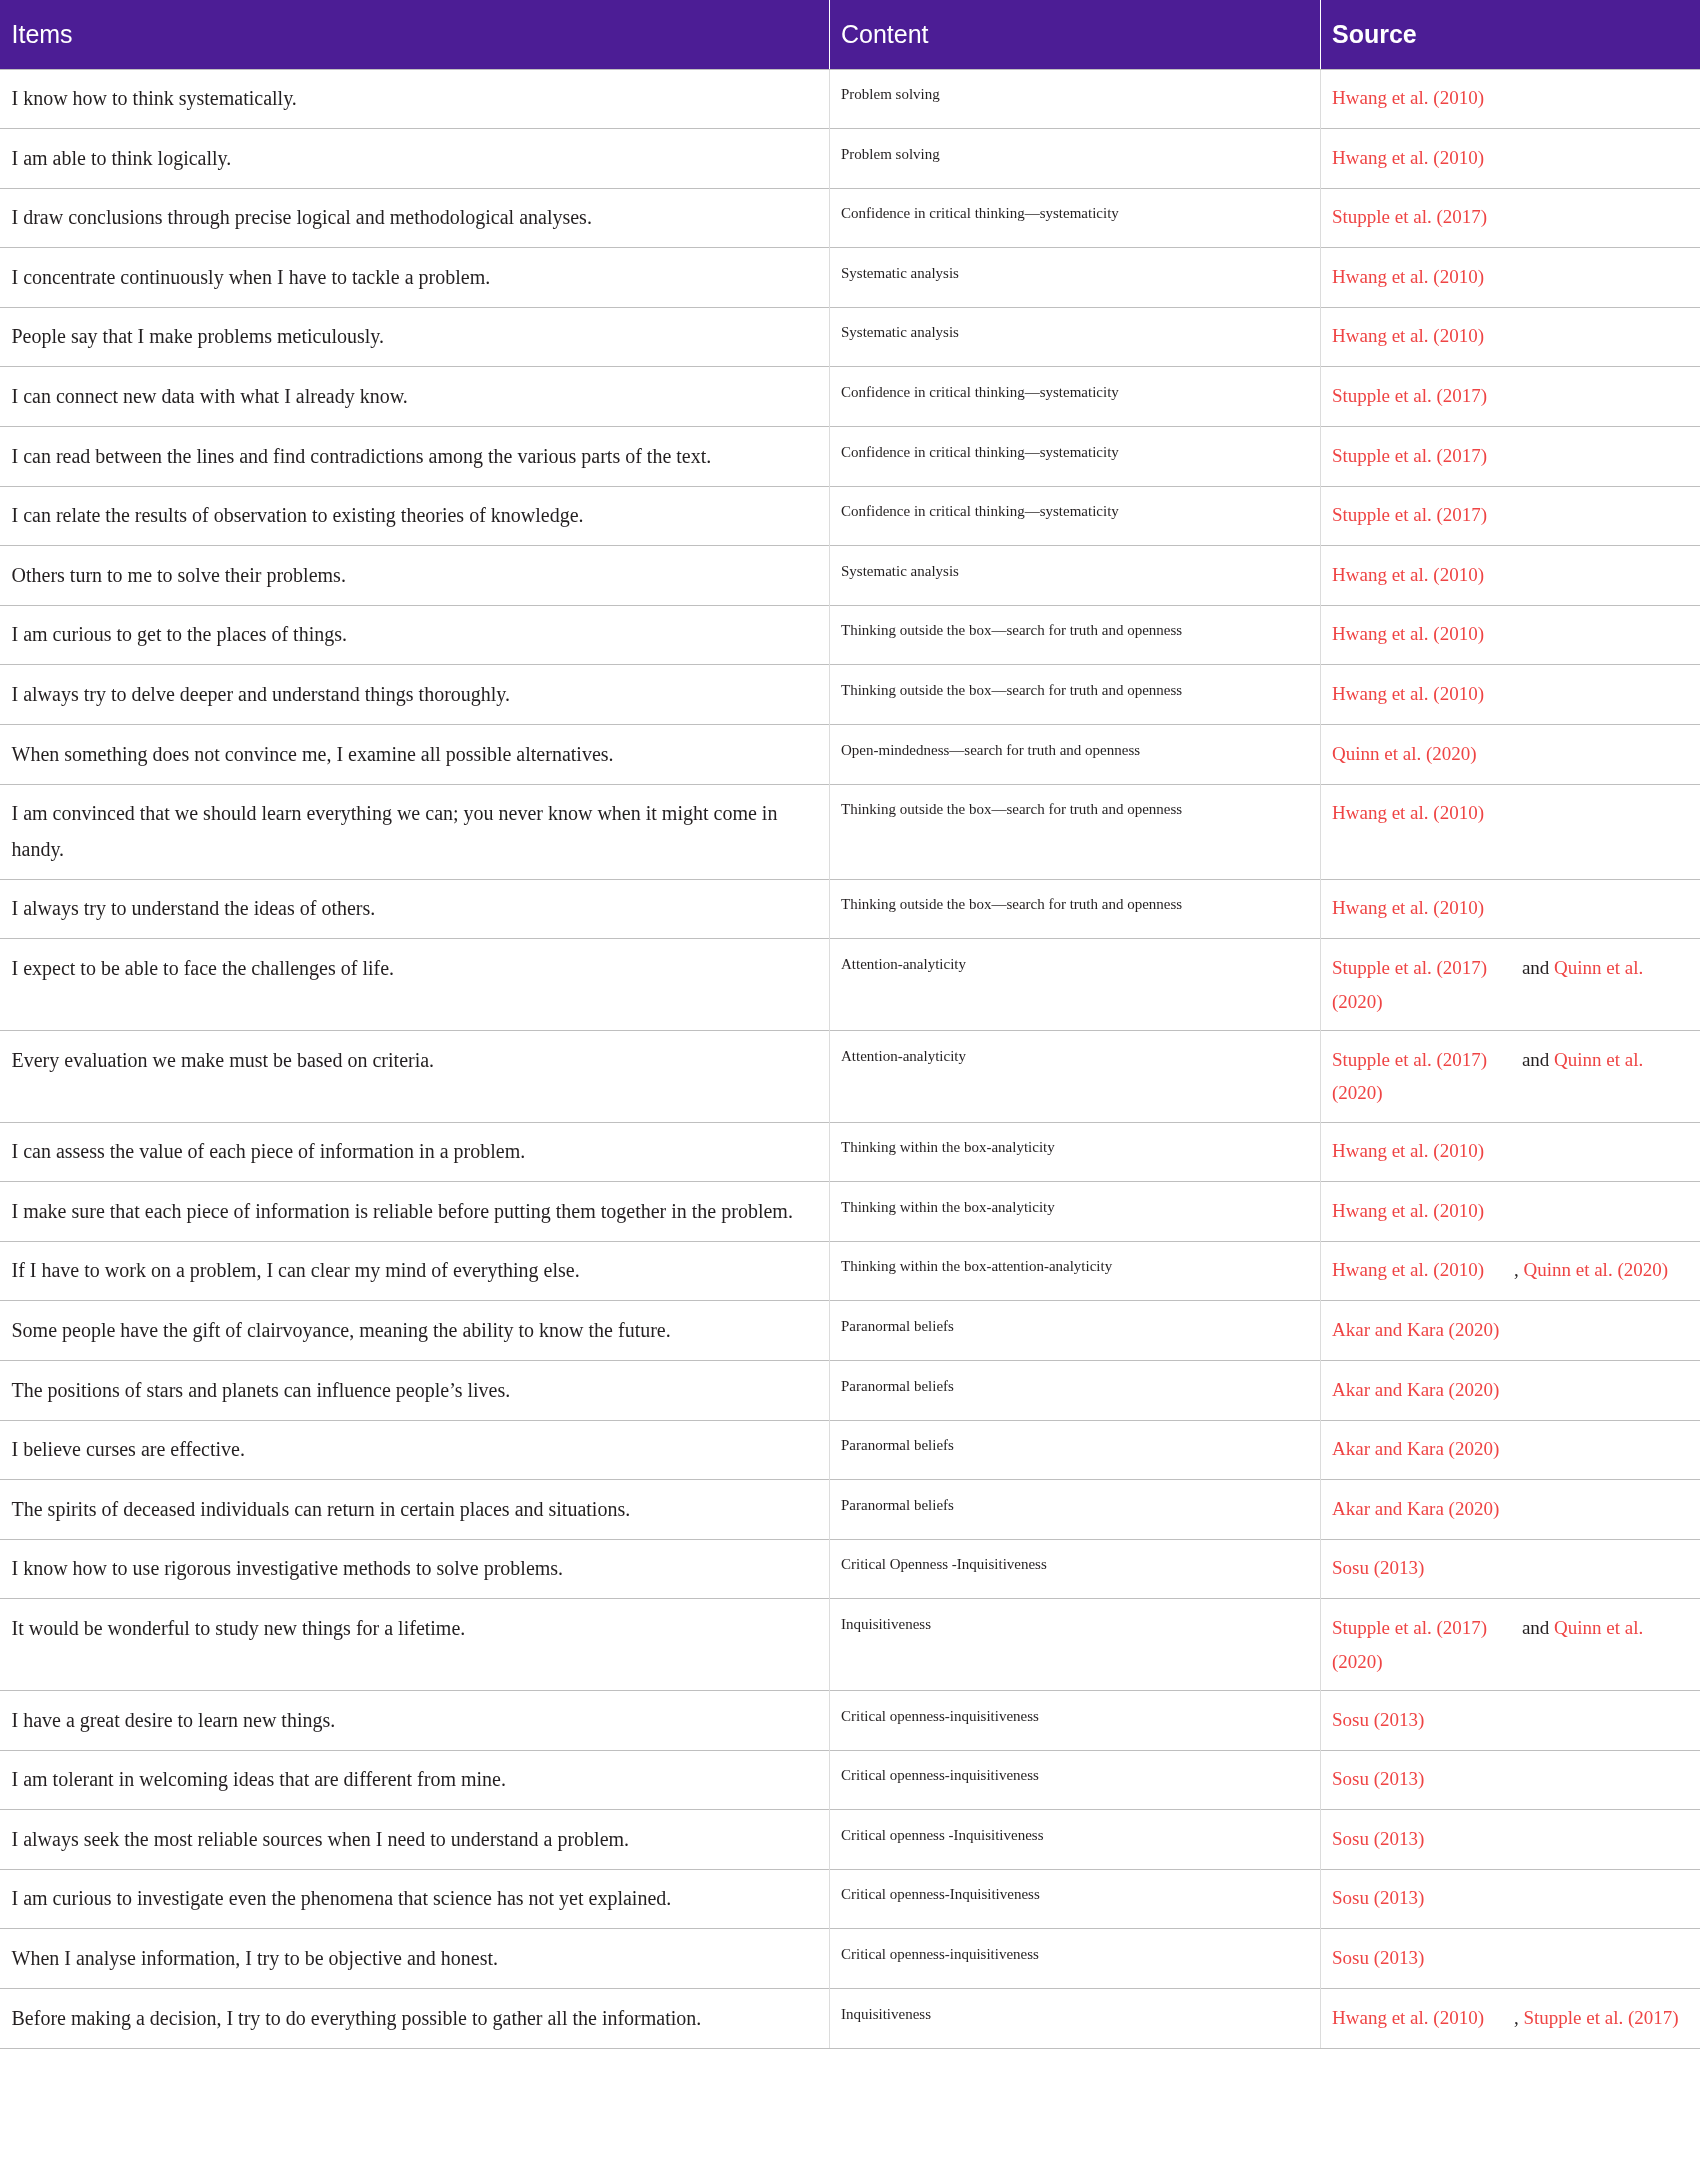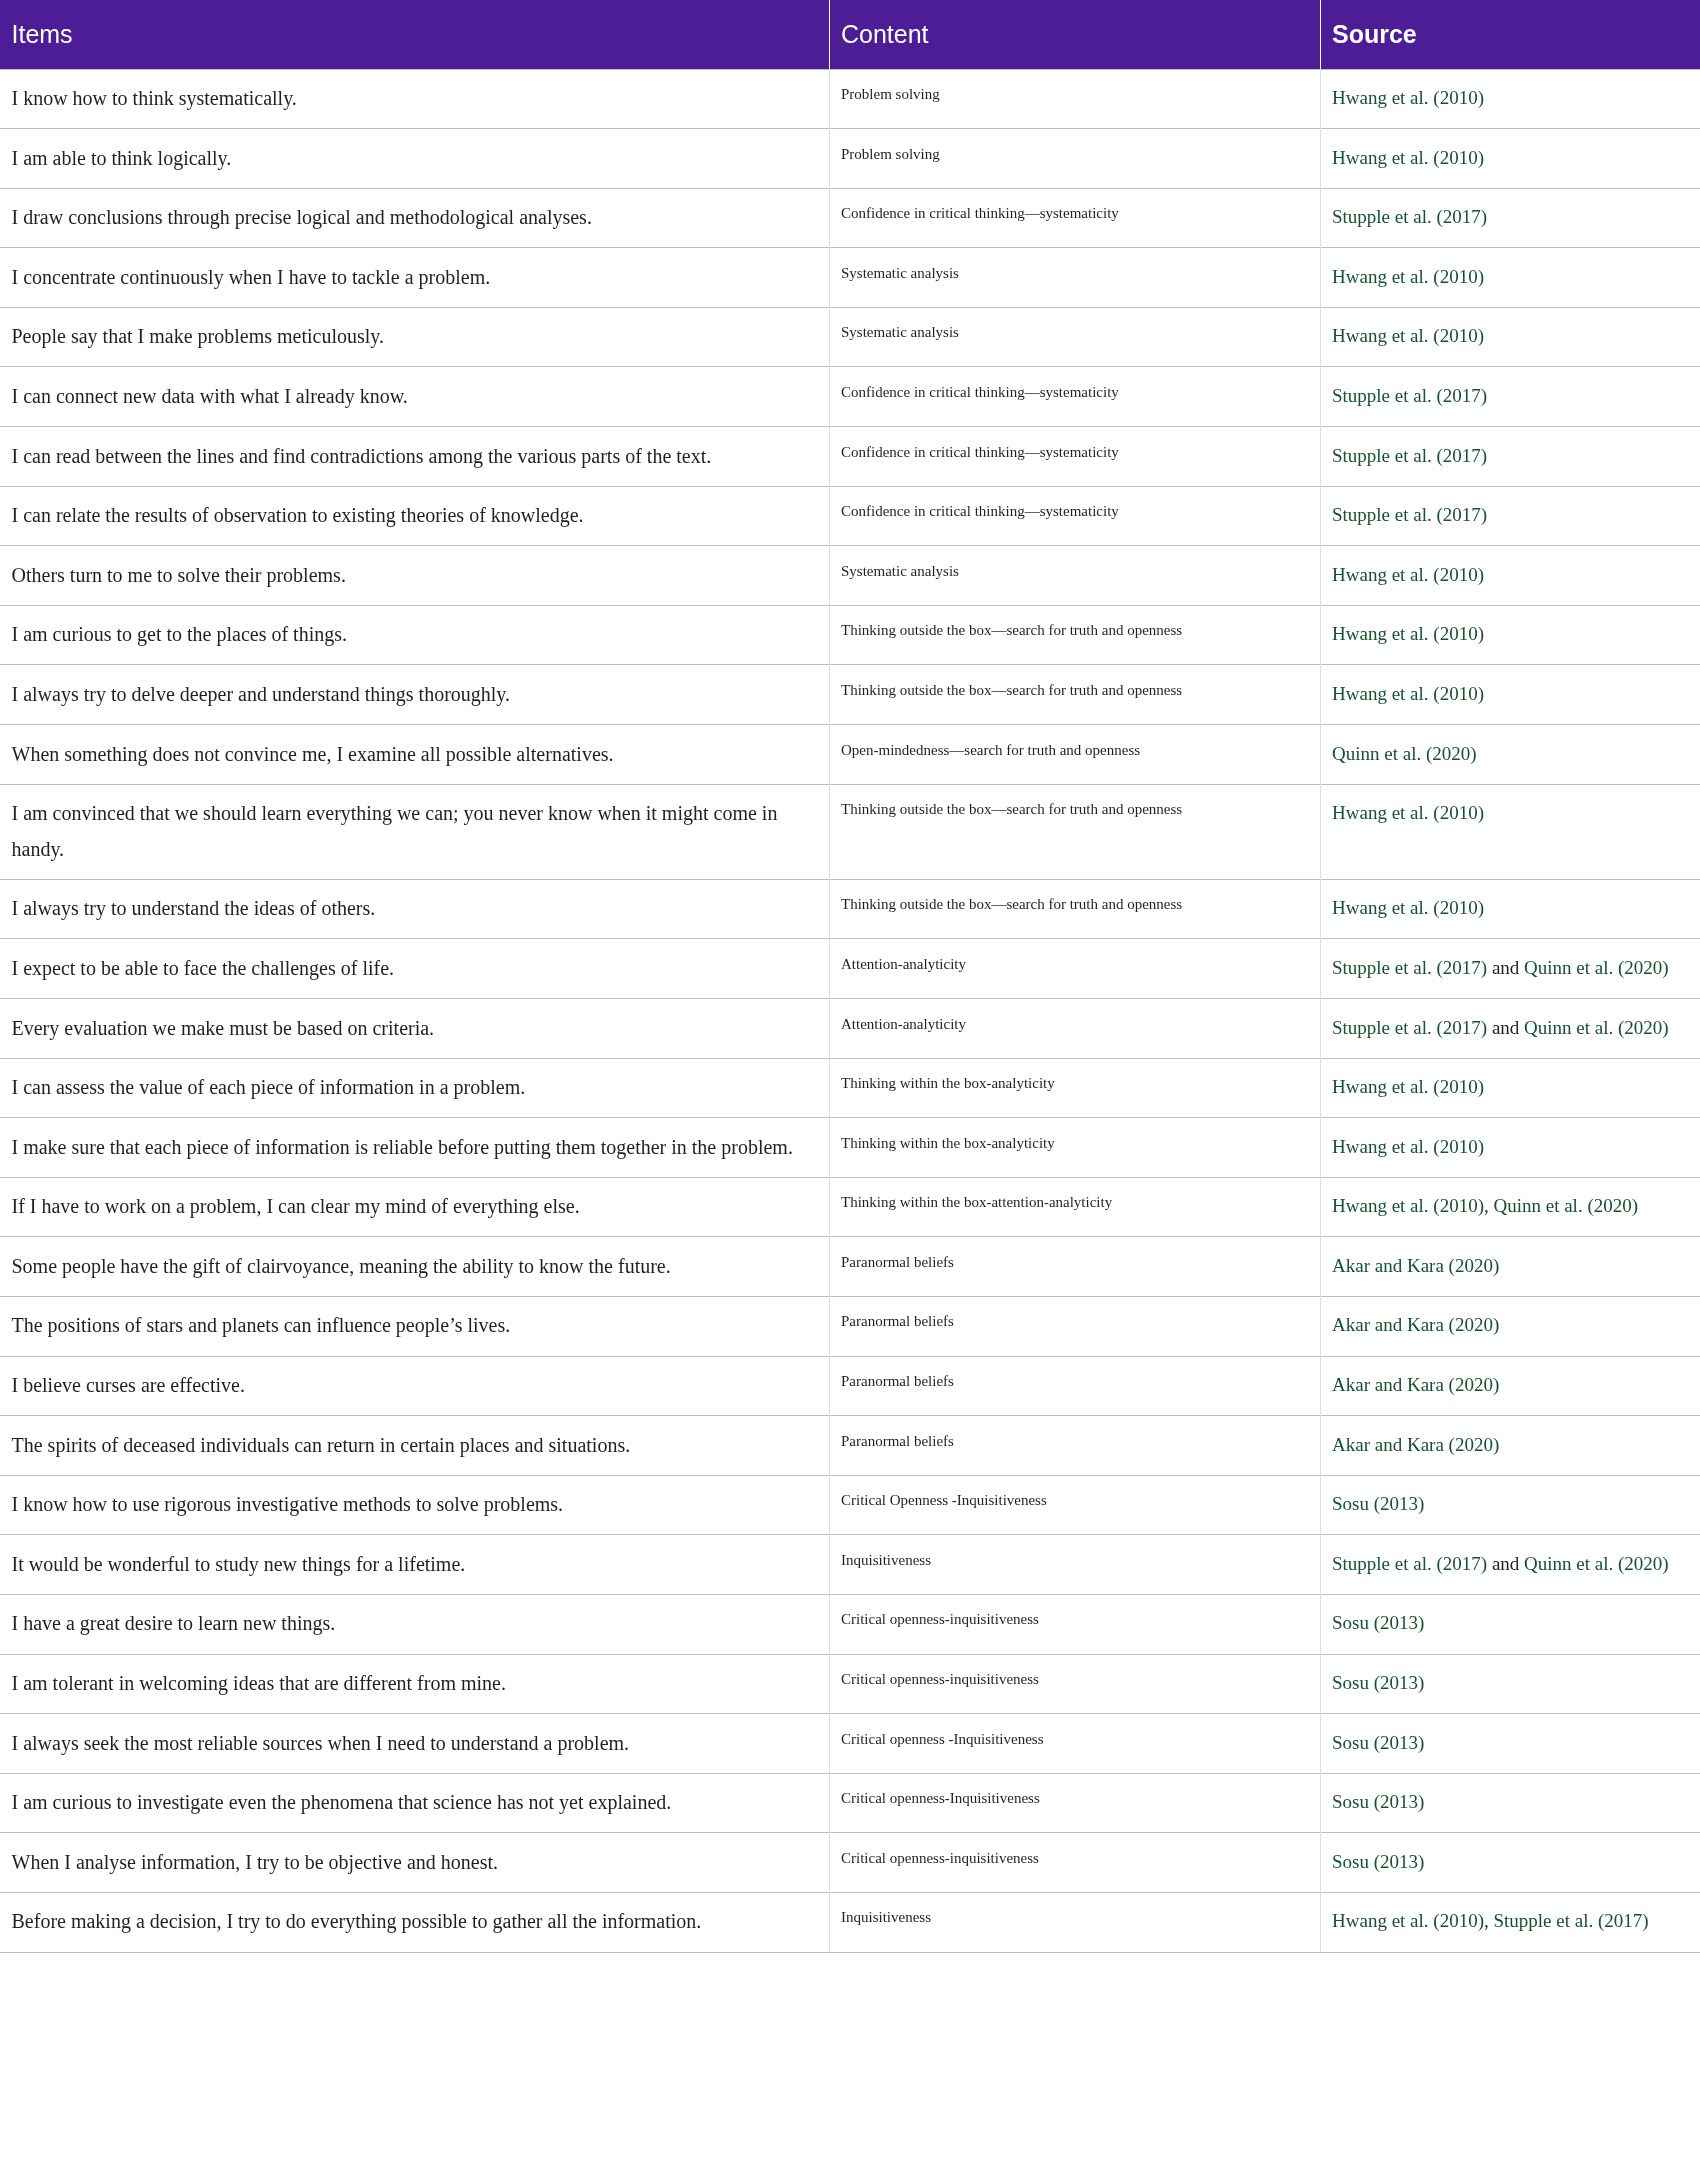--- a/index.html
+++ b/index.html
@@ -52,24 +52,25 @@
     overflow-wrap: break-word;
   }
   tbody td.last { border-right: none; }
   tbody tr:last-child td { border-bottom: 1.6px solid #bfbfbf; }
 
   td.cell-items   { font-size: 20px; }
   td.cell-content { font-size: 15px; margin-left: 32px; }
   td.cell-source  { font-size: 19px; color: #231f20; }
 
   .ref {
-    color: #14532d;
+    color: #ef4444;
   }
   .conj {
     color: #231f20;
+    padding-left: 30px;
   }
 </style>
 </head>
 <body>
 
 <table class="data-table">
   <colgroup>
     <col class="c-items">
     <col class="c-content">
     <col class="c-source">

